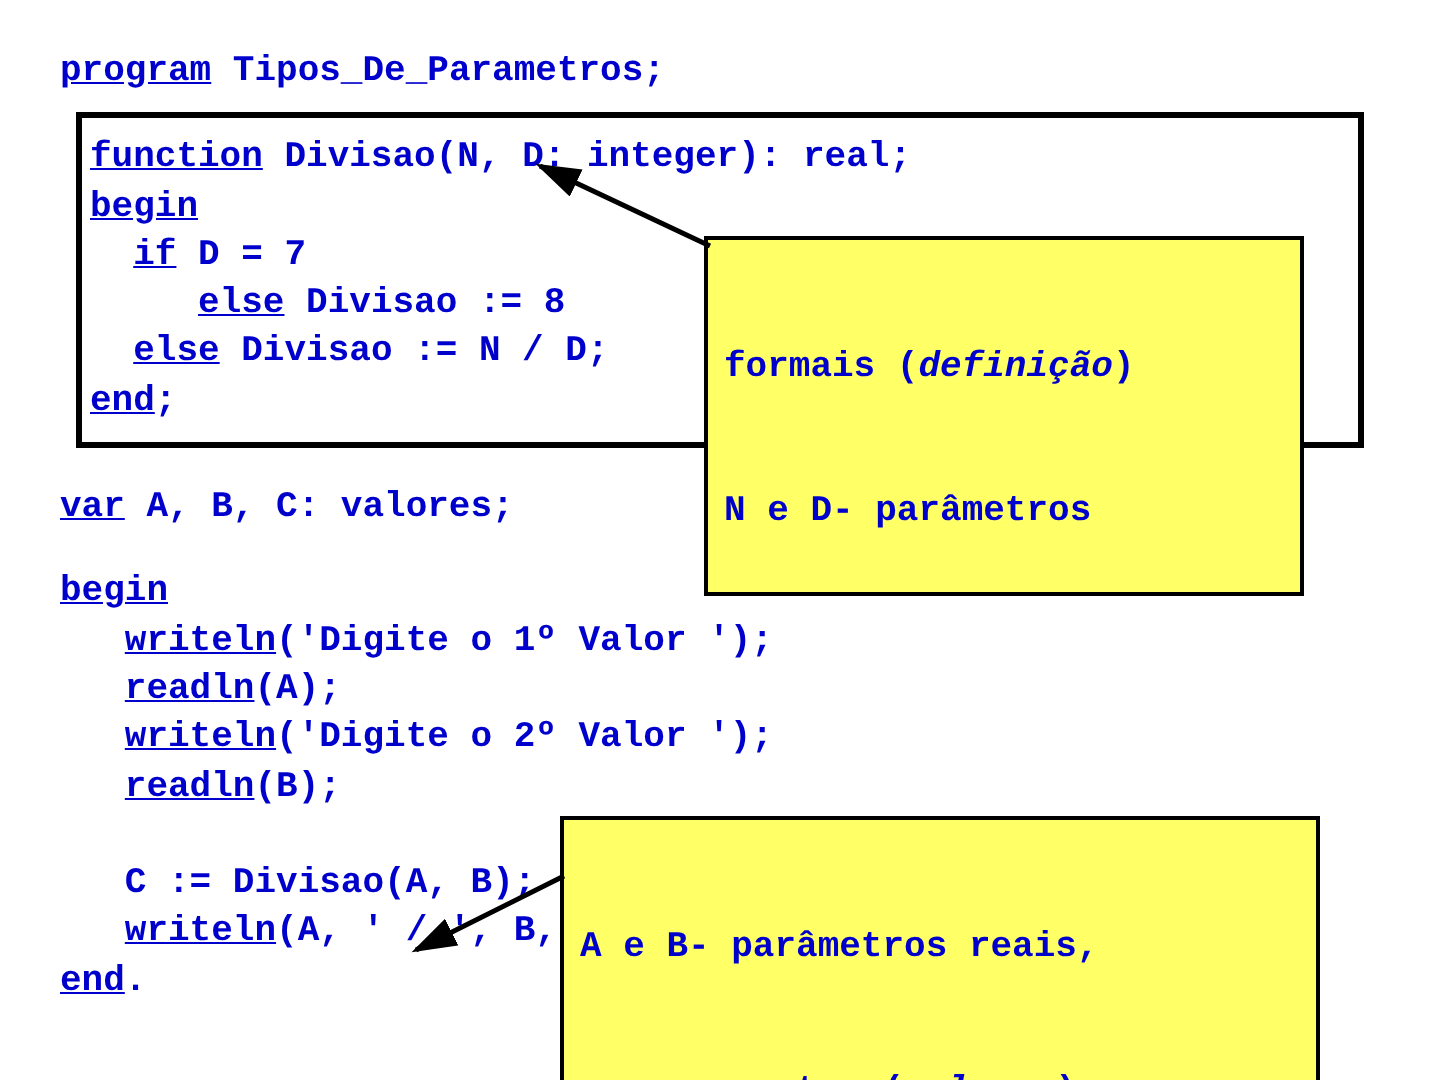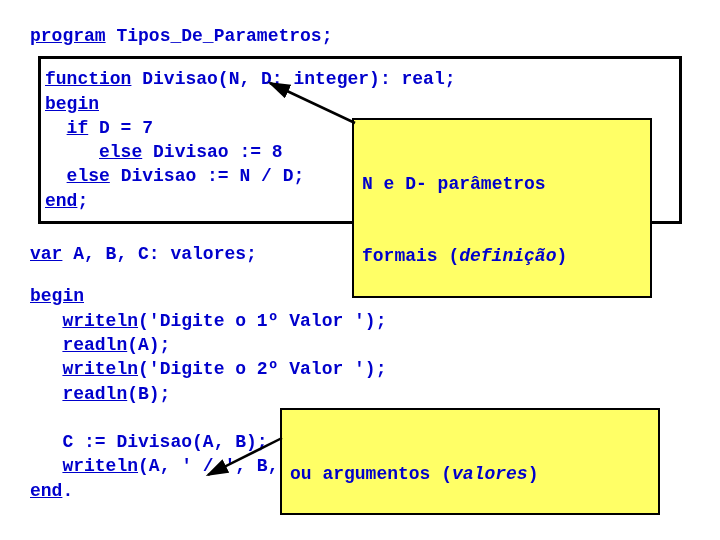--- a/index.html
+++ b/index.html
@@ -59,22 +59,22 @@
 <div class="function-box">
   <div class="code-line"><span class="u">function</span><span> Divisao(</span><span>N</span><span>, </span><span>D: integer</span><span>): </span><span>real</span><span>;</span></div>
   <div class="code-line"><span class="u">begin</span></div>
   <div class="code-line"><span>  </span><span class="u">if</span><span> D = 7</span></div>
   <div class="code-line"><span>     </span><span class="u">else</span><span> Divisao := 8</span></div>
   <div class="code-line"><span>  </span><span class="u">else</span><span> Divisao := N / D;</span></div>
   <div class="code-line"><span class="u">end</span><span>;</span></div>
 </div>
 
 <div class="callout callout1">
+  <div><span>formais (</span><span class="ital">definição</span><span>)</span></div>
   <div><span>N e D</span><span>- parâmetros</span></div>
-  <div><span>formais (</span><span class="ital">definição</span><span>)</span></div>
 </div>
 
 <svg class="arrow" style="left:260px; top:78px;" width="100" height="50">
   <defs>
     <marker id="ah1" markerWidth="10" markerHeight="10" refX="8" refY="3" orient="auto">
       <path d="M0,0 L9,3 L0,6 Z" fill="#000"></path>
     </marker>
   </defs>
   <line x1="95" y1="45" x2="10" y2="5" stroke="#000" stroke-width="2.5" marker-end="url(#ah1)"></line>
 </svg>
@@ -87,20 +87,21 @@
 <div class="code-line"><span>   </span><span class="u">writeln</span><span>('Digite o 1º Valor ');</span></div>
 <div class="code-line"><span>   </span><span class="u">readln</span><span>(A);</span></div>
 <div class="code-line"><span>   </span><span class="u">writeln</span><span>('Digite o 2º Valor ');</span></div>
 <div class="code-line"><span>   </span><span class="u">readln</span><span>(B);</span></div>
 <div class="code-line">&nbsp;</div>
 <div class="code-line"><span>   C := Divisao(</span><span>A</span><span>, </span><span>B</span><span>);</span></div>
 <div class="code-line"><span>   </span><span class="u">writeln</span><span>(A, ' / ', B, ' = ', C);</span></div>
 <div class="code-line"><span class="u">end</span><span>.</span></div>
 
 <div class="callout callout2">
+  <div><span>A e B</span><span>- parâmetros reais,</span></div>
   <div><span>ou argumentos (</span><span class="ital">valores</span><span>)</span></div>
 </div>
 
 <svg class="arrow" style="left:200px; top:430px;" width="90" height="50">
   <defs>
     <marker id="ah2" markerWidth="10" markerHeight="10" refX="8" refY="3" orient="auto">
       <path d="M0,0 L9,3 L0,6 Z" fill="#000"></path>
     </marker>
   </defs>
   <line x1="82" y1="8" x2="8" y2="45" stroke="#000" stroke-width="2.5" marker-end="url(#ah2)"></line>

